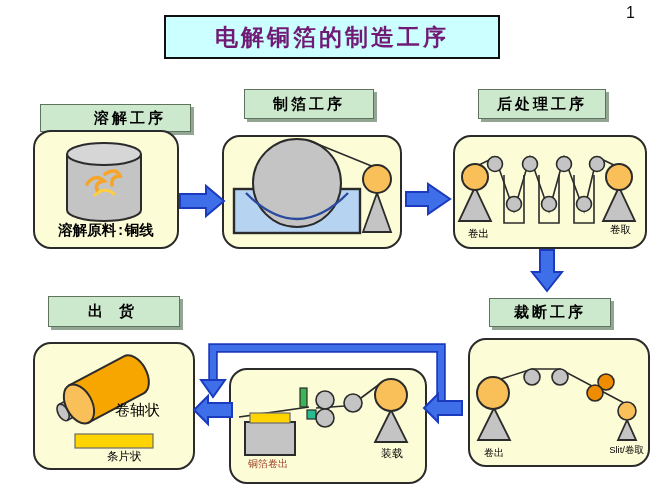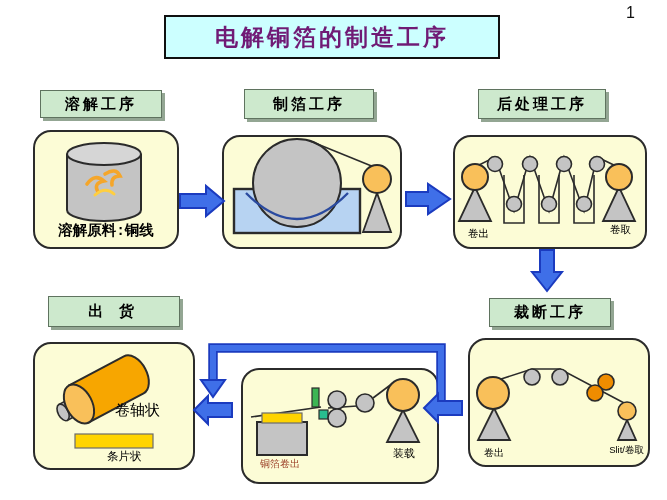--- a/index.html
+++ b/index.html
@@ -10,34 +10,34 @@
 
   .title-box{position:absolute;left:164px;top:15px;width:332px;height:40px;
     background:var(--cyan_title,#ccffff);border:2px solid #101010;
     display:flex;align-items:center;justify-content:center;
     font-size:23px;font-weight:bold;letter-spacing:3px;color:#701a75;}
 
   .stage-label{position:absolute;background:var(--green_label,#cde9cd);
     border:1px solid #5f735f;box-shadow:3px 3px 0 0 var(--green_shadow,#93a693);
     display:flex;align-items:center;justify-content:center;
     font-size:15px;font-weight:bold;letter-spacing:3px;color:#000;}
-  .lab-dissolve{left:40px;top:90px;width:120px;height:26px;}
+  .lab-dissolve{left:40px;top:104px;width:120px;height:26px;padding-left:29px;}
   .lab-foil{left:244px;top:89px;width:128px;height:28px;}
   .lab-post{left:478px;top:89px;width:126px;height:28px;}
-  .lab-ship{left:48px;top:296px;width:130px;height:29px;letter-spacing:6px;font-family:Liberation Serif, serif;}
+  .lab-ship{left:48px;top:296px;width:130px;height:29px;letter-spacing:6px;}
   .lab-cut{left:261px;top:298px;width:120px;height:27px;}
   .lab-inspect{left:489px;top:298px;width:120px;height:27px;}
 
   .panel{position:absolute;background:var(--panel_bg,#fcfcd6);
     border:2px solid #2b2b2b;border-radius:18px;}
   .p1{left:33px;top:130px;width:142px;height:115px;}
   .p2{left:222px;top:135px;width:176px;height:110px;}
   .p3{left:453px;top:135px;width:190px;height:110px;}
   .p4{left:33px;top:342px;width:158px;height:124px;}
-  .p5{left:241px;top:368px;width:186px;height:112px;padding-left:8px;}
+  .p5{left:229px;top:368px;width:186px;height:112px;padding-left:8px;}
   .p6{left:468px;top:338px;width:178px;height:125px;}
   .panel svg{position:absolute;left:0;top:0;}
 
   .cap{position:absolute;color:#000;white-space:nowrap;}
   .cap-dissolve{left:0;right:0;bottom:7px;text-align:center;font-size:14.5px;font-weight:bold;font-family:Liberation Mono, monospace;}
   .cap-small{font-size:10.5px;}
   .cap-p3-unwind{left:13px;bottom:6px;}
   .cap-p3-wind{right:14px;bottom:10px;}
   .cap-roll{left:80px;top:57px;font-size:15px;}
   .cap-strip{left:72px;top:105px;font-size:11.5px;}

